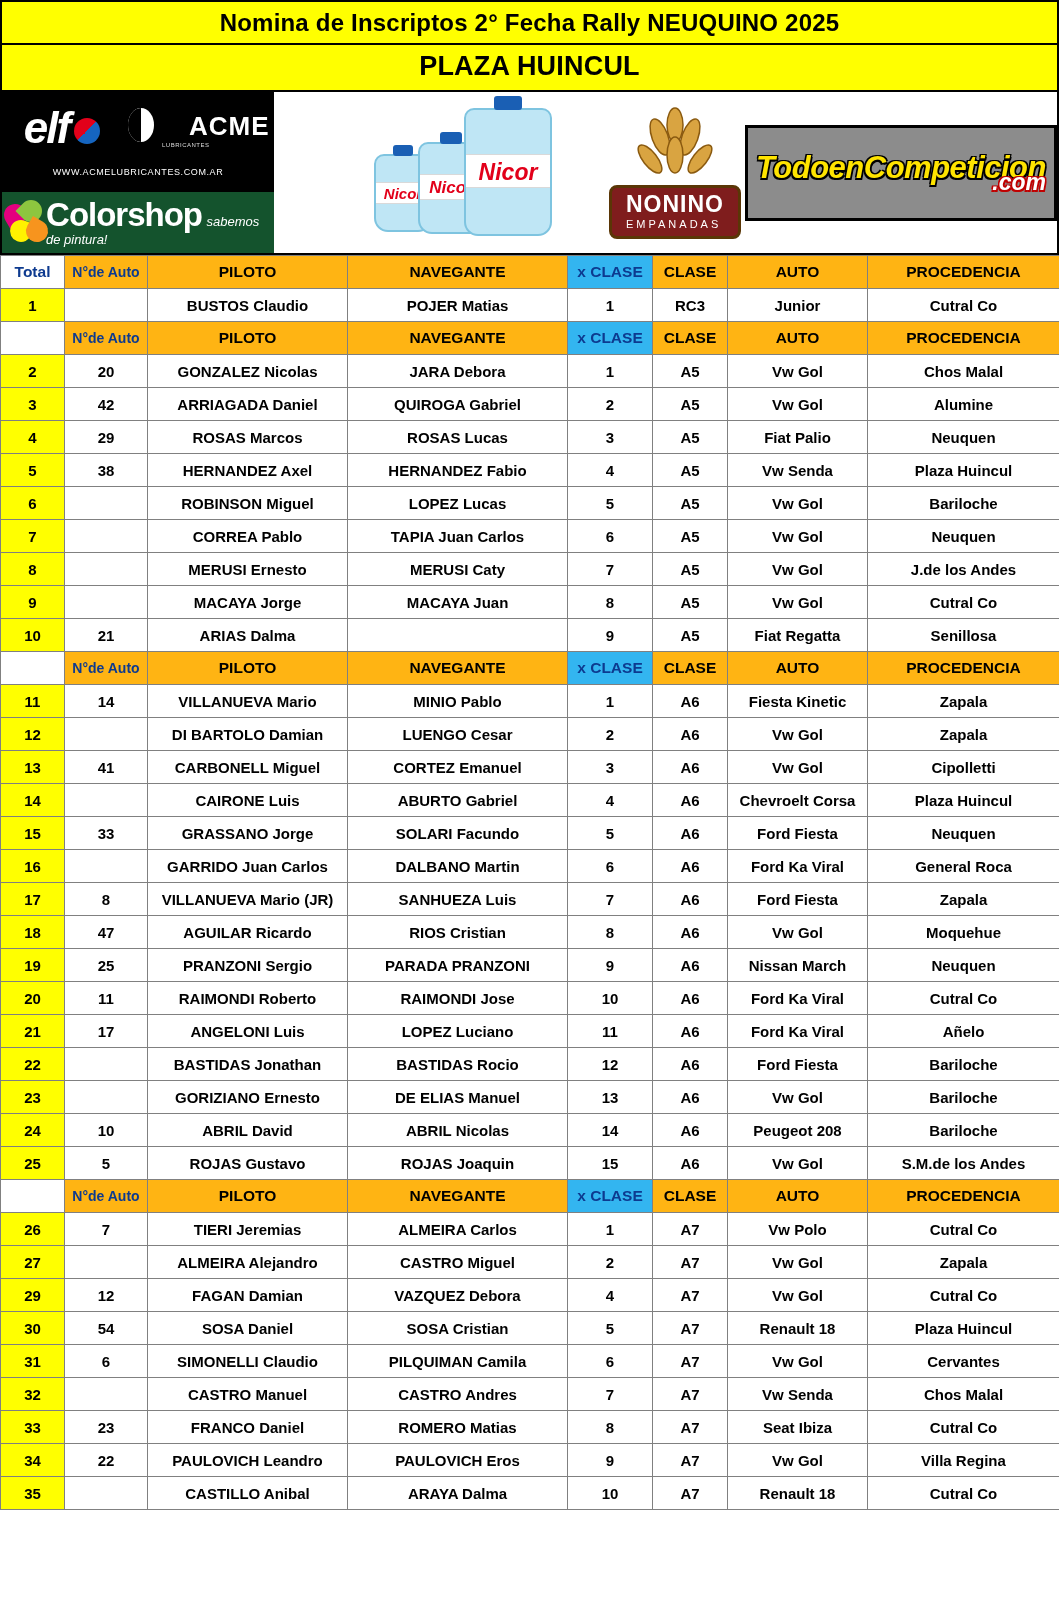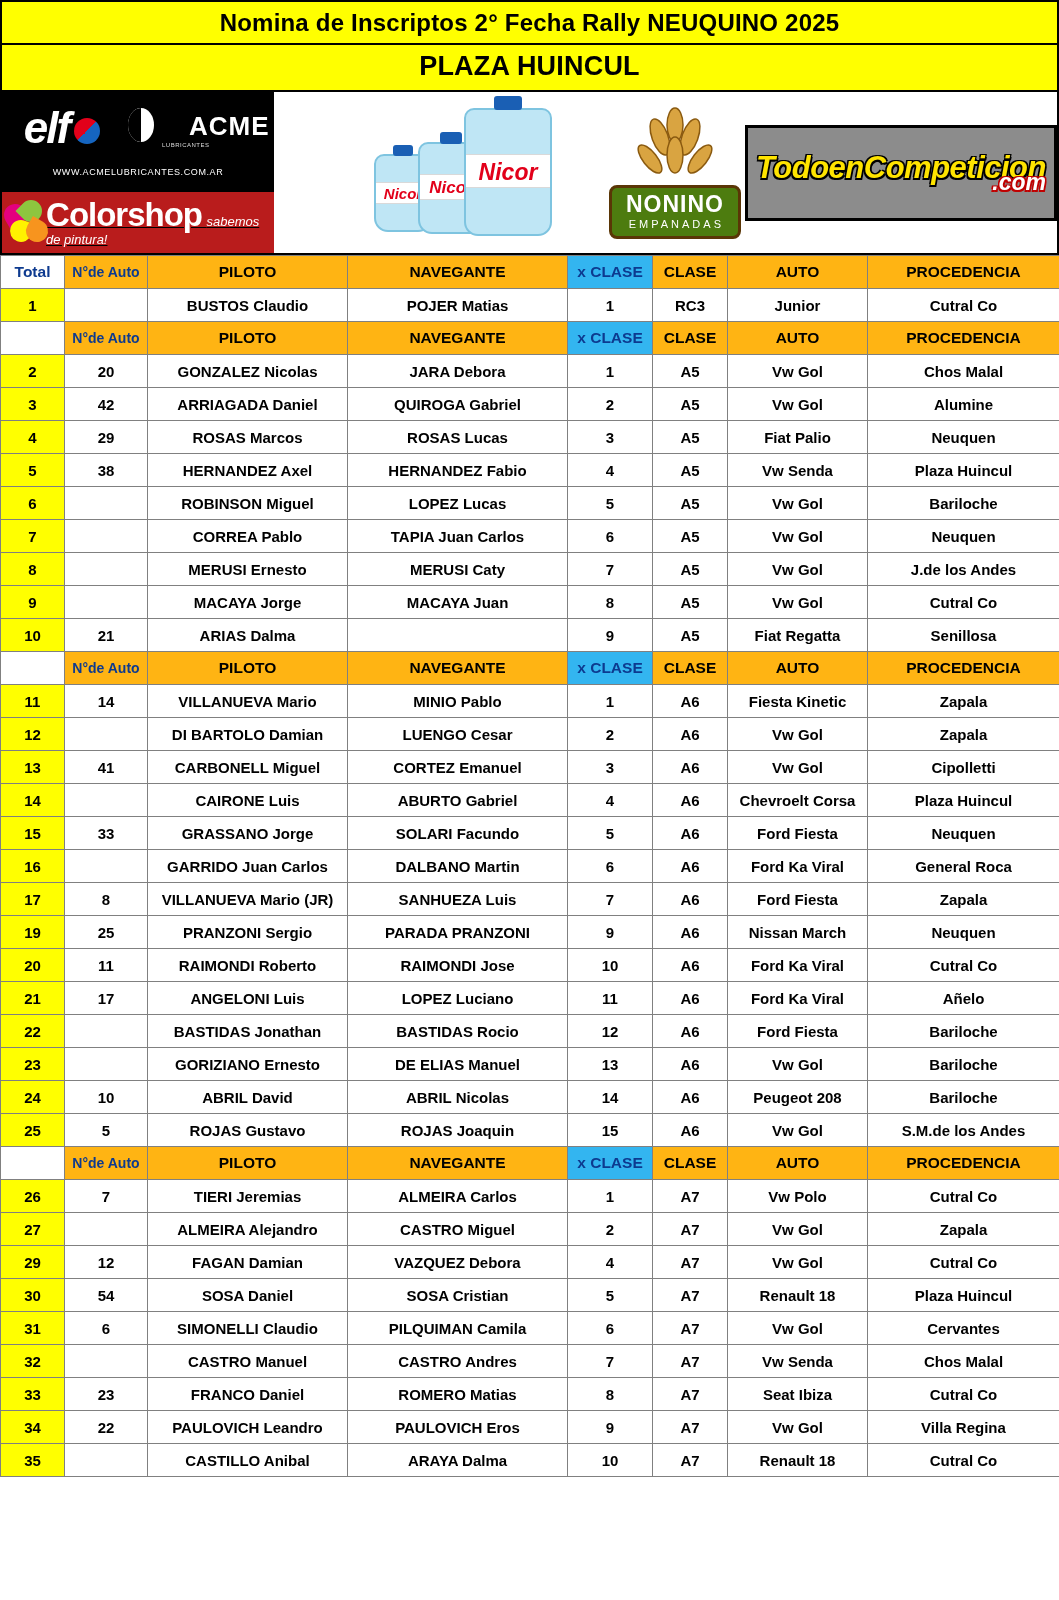--- a/index.html
+++ b/index.html
@@ -79,22 +79,22 @@
     width: 13px; height: 34px; background: #000;
     border-radius: 13px 0 0 13px;
   }
   .acme-name { font-size: 26px; font-weight: bold; letter-spacing: 1px; }
   .acme-sub { font-size: 6px; letter-spacing: 0.5px; margin-left: 34px; color: #ddd; }
   .acme-url {
     background: #000; color: #fff; font-size: 9px;
     text-align: center; padding: 3px 0 15px 0; letter-spacing: 0.6px;
   }
   .sp-colorshop {
-    height: 75px; background: #b91c1c;
-    display: flex; align-items: center; padding-left: 2px; text-decoration: underline;
+    height: 75px; background: #14532d;
+    display: flex; align-items: center; padding-left: 2px;
   }
   .cs-flower { position: relative; width: 44px; height: 44px; margin-right: 6px; }
   .cs-p { position: absolute; width: 22px; height: 22px; border-radius: 50% 50% 50% 0; }
   .cs-p1 { background: #e4007f; left: 0; top: 4px; transform: rotate(-30deg); }
   .cs-p2 { background: #8dc63f; left: 16px; top: 0px; transform: rotate(45deg); }
   .cs-p3 { background: #fff200; left: 6px; top: 20px; transform: rotate(200deg); }
   .cs-p4 { background: #f7941e; left: 22px; top: 20px; transform: rotate(120deg); }
   .cs-txt { color: #ffffff; line-height: 1; }
   .cs-main { font-size: 33px; font-weight: bold; letter-spacing: -1px; }
   .cs-sub { font-size: 13px; font-style: italic; margin-top: 2px; }
@@ -134,22 +134,22 @@
     display: flex; align-items: flex-end; justify-content: center;
     position: relative;
   }
   .nonino-wrap { position: relative; width: 132px; height: 150px; }
   .wheat {
     position: absolute; left: 50%; top: 4px; transform: translateX(-50%);
     width: 90px; height: 88px;
   }
   .nonino-badge {
     position: absolute; bottom: 14px; left: 50%; transform: translateX(-50%);
-    background: #4d7c0f; border: 3px solid #5a3606; border-radius: 8px;
-    padding: 5px 14px 6px 14px; text-align: right; color: #ffffff;
+    background: #7f1d1d; border: 3px solid #5a3606; border-radius: 8px;
+    padding: 5px 14px 6px 14px; text-align: left; color: #ffffff;
   }
   .nonino-main { font-size: 23px; font-weight: bold; letter-spacing: 1px; line-height: 1; }
   .nonino-sub { font-size: 11px; letter-spacing: 3px; margin-top: 2px; }
 
   
   .sp-todoen {
     flex: 1; background: #ffffff;
     display: flex; align-items: center; justify-content: center;
   }
   .todoen-box {
@@ -495,20 +495,30 @@
           <td class="total-cell">17</td>
           <td class="data">8</td>
           <td class="data">VILLANUEVA Mario (JR)</td>
           <td class="data">SANHUEZA Luis</td>
           <td class="data">7</td>
           <td class="data">A6</td>
           <td class="data">Ford Fiesta</td>
           <td class="data">Zapala</td>
         </tr>
         <tr>
+          <td class="total-cell">18</td>
+          <td class="data">47</td>
+          <td class="data">AGUILAR Ricardo</td>
+          <td class="data">RIOS Cristian</td>
+          <td class="data">8</td>
+          <td class="data">A6</td>
+          <td class="data">Vw Gol</td>
+          <td class="data">Moquehue</td>
+        </tr>
+        <tr>
           <td class="total-cell">19</td>
           <td class="data">25</td>
           <td class="data">PRANZONI Sergio</td>
           <td class="data">PARADA PRANZONI</td>
           <td class="data">9</td>
           <td class="data">A6</td>
           <td class="data">Nissan March</td>
           <td class="data">Neuquen</td>
         </tr>
         <tr>

